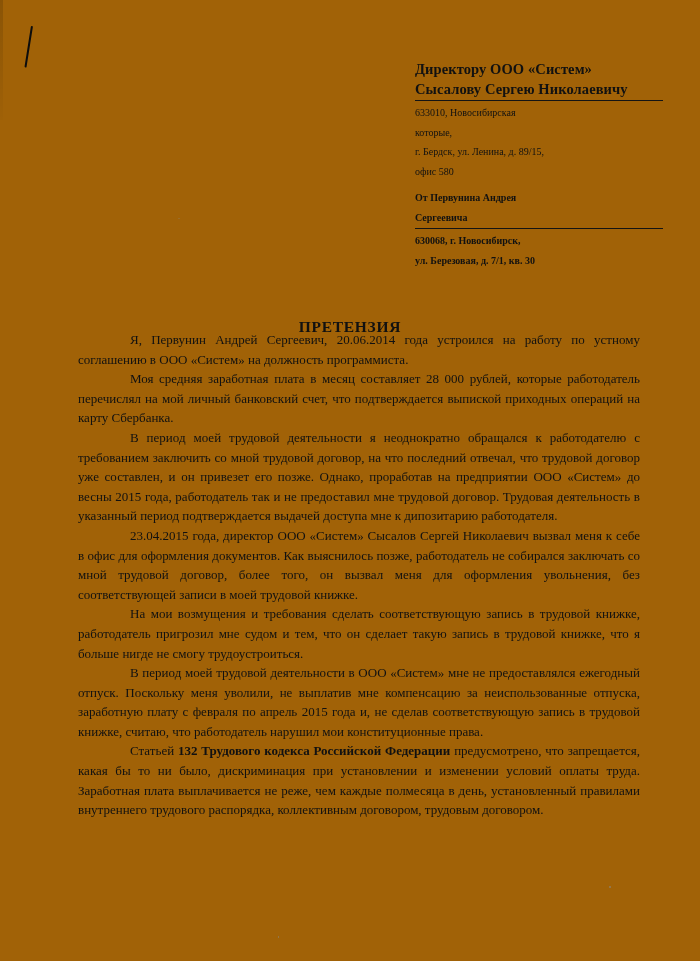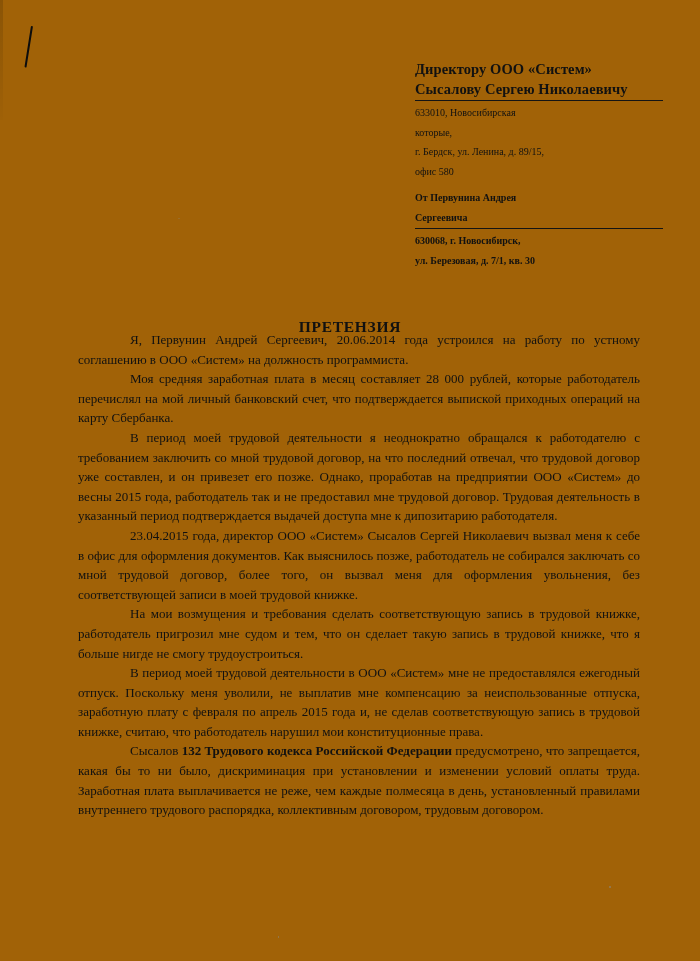--- a/index.html
+++ b/index.html
@@ -141,20 +141,20 @@
 
   <div id="doc-title">ПРЕТЕНЗИЯ</div>
 
   <div id="letter-body">
     <p>Я, Первунин Андрей Сергеевич, 20.06.2014 года устроился на работу по устному соглашению в ООО «Систем» на должность программиста.</p>
     <p>Моя средняя заработная плата в месяц составляет 28 000 рублей, которые работодатель перечислял на мой личный банковский счет, что подтверждается выпиской приходных операций на карту Сбербанка.</p>
     <p>В период моей трудовой деятельности я неоднократно обращался к работодателю с требованием заключить со мной трудовой договор, на что последний отвечал, что трудовой договор уже составлен, и он привезет его позже. Однако, проработав на предприятии ООО «Систем» до весны 2015 года, работодатель так и не предоставил мне трудовой договор. Трудовая деятельность в указанный период подтверждается выдачей доступа мне к дипозитарию работодателя.</p>
     <p>23.04.2015 года, директор ООО «Систем» Сысалов Сергей Николаевич вызвал меня к себе в офис для оформления документов. Как выяснилось позже, работодатель не собирался заключать со мной трудовой договор, более того, он вызвал меня для оформления увольнения, без соответствующей записи в моей трудовой книжке.</p>
     <p>На мои возмущения и требования сделать соответствующую запись в трудовой книжке, работодатель пригрозил мне судом и тем, что он сделает такую запись в трудовой книжке, что я больше нигде не смогу трудоустроиться.</p>
     <p>В период моей трудовой деятельности в ООО «Систем» мне не предоставлялся ежегодный отпуск. Поскольку меня уволили, не выплатив мне компенсацию за неиспользованные отпуска, заработную плату с февраля по апрель 2015 года и, не сделав соответствующую запись в трудовой книжке, считаю, что работодатель нарушил мои конституционные права.</p>
-    <p><span>Сысалов </span><span class="b">132 Трудового кодекса Российской Федерации</span><span> предусмотрено, что запрещается, какая бы то ни было, дискриминация при установлении и изменении условий оплаты труда. Заработная плата выплачивается не реже, чем каждые полмесяца в день, установленный правилами внутреннего трудового распорядка, коллективным договором, трудовым договором.</span></p>
+    <p><span>Статьей </span><span class="b">132 Трудового кодекса Российской Федерации</span><span> предусмотрено, что запрещается, какая бы то ни было, дискриминация при установлении и изменении условий оплаты труда. Заработная плата выплачивается не реже, чем каждые полмесяца в день, установленный правилами внутреннего трудового распорядка, коллективным договором, трудовым договором.</span></p>
   </div>
 
   <div class="speck" style="left:609px; top:886px; width:2px; height:2px;"></div>
   <div class="speck" style="left:278px; top:936px; width:1px; height:2px;"></div>
   <div class="speck" style="left:178px; top:218px; width:2px; height:1px; opacity:0.25;"></div>
 
 </div>
 
 </body></html>

